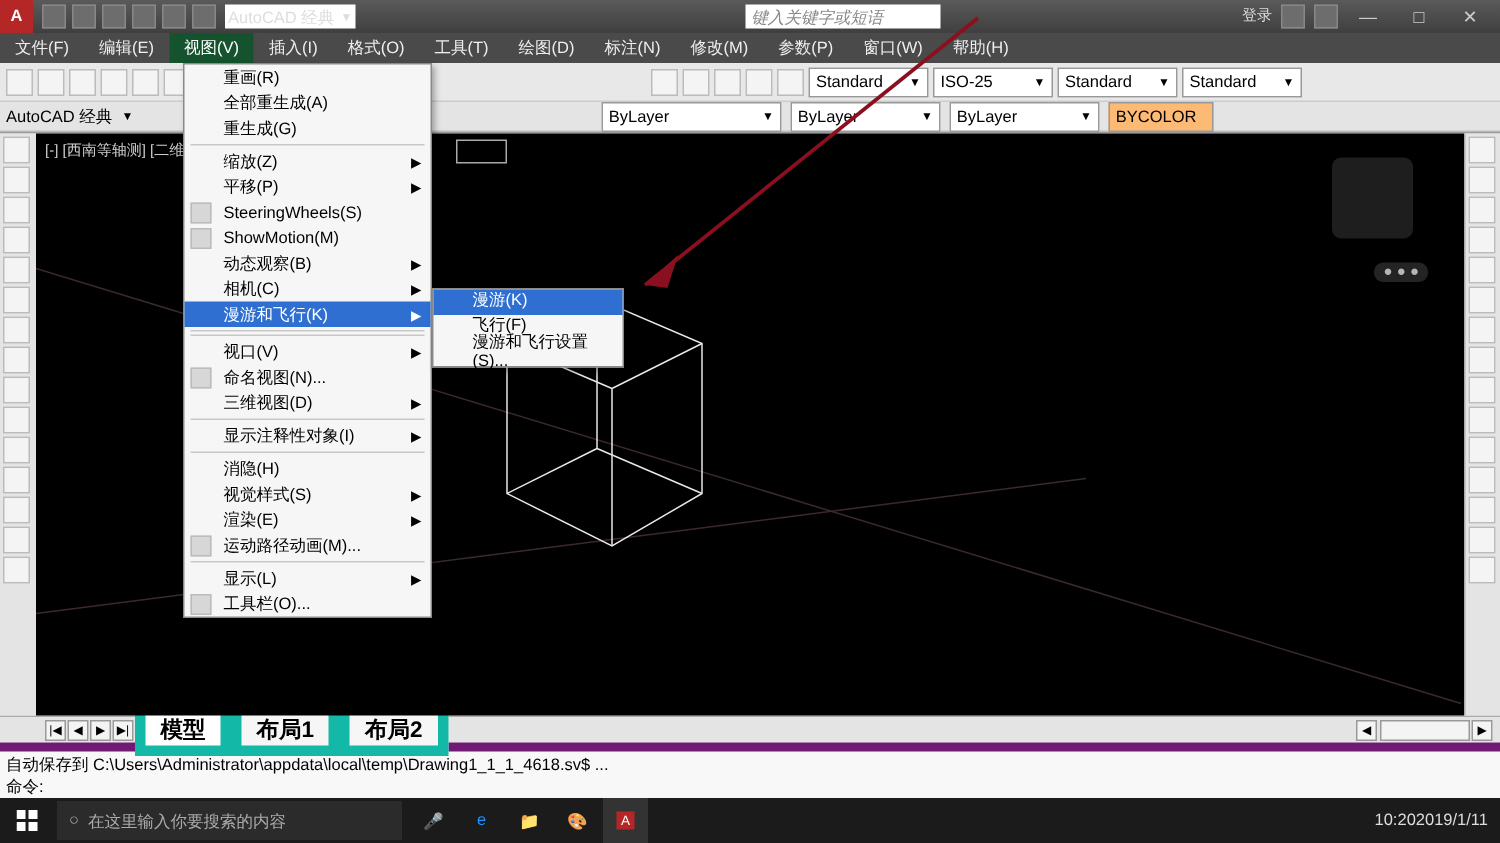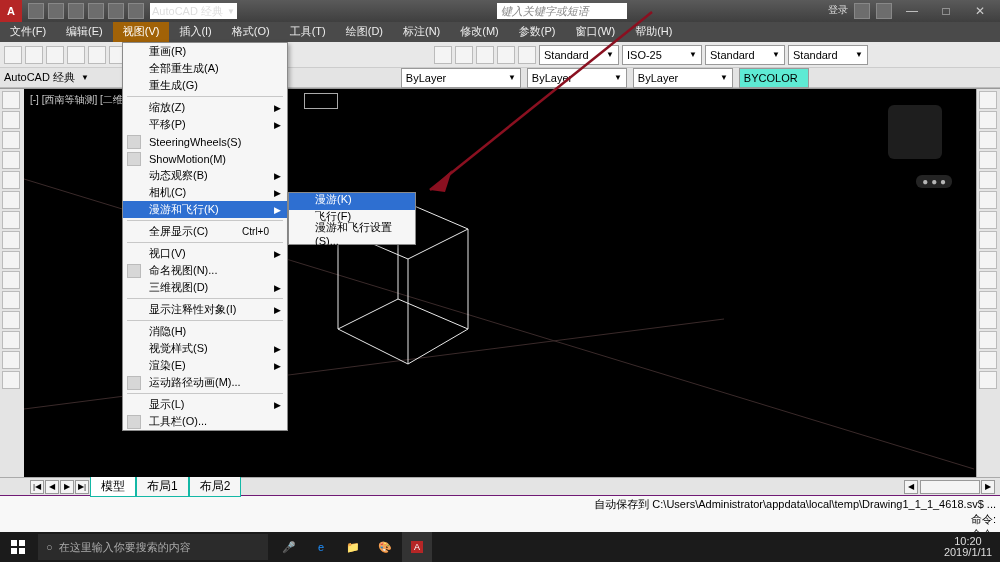--- a/index.html
+++ b/index.html
@@ -9,21 +9,21 @@
 .titlebar .logo { width: 22px; height: 22px; background: #b52626; display: flex; align-items: center; justify-content: center; color: #fff; font-weight: bold; }
 .titlebar .qat { display: flex; gap: 4px; padding: 0 6px; }
 .ticon { width: 16px; height: 16px; background: #6d6d6d; border: 1px solid #888; }
 .ws-select { background: #fff; font-size: 11px; padding: 0 2px; height: 16px; display: flex; align-items: center; }
 .search-box { background: #fff; color: #888; height: 16px; width: 130px; padding: 0 4px; display: flex; align-items: center; font-style: italic; margin-left: 260px;}
 .title-right { margin-left: auto; display: flex; gap: 6px; padding-right: 6px; align-items: flex-start;}
 .win-btn { width: 28px; height: 16px; display: flex; align-items: center; justify-content: center; color: #ccc; font-size: 12px;}
 
 .menubar { height: 20px; background: #4a4a4a; display: flex; color: #eee; }
 .menubar .mitem { padding: 2px 10px; cursor: default; }
-.menubar .mitem.active { background: #a16207; color: #fff; text-align: right; }
+.menubar .mitem.active { background: #14532d; color: #fff; text-align: right; }
 
 .toolbars { background: #e8e8e8; border-bottom: 1px solid #999; }
 .tb-row { height: 26px; display: flex; align-items: center; gap: 3px; padding: 2px 4px; border-bottom: 1px solid #ccc;}
 .tbtn { width: 18px; height: 18px; background: #f4f4f4; border: 1px solid #bbb; }
 .combo { background: #fff; border: 1px solid #999; height: 20px; padding: 0 4px; display: flex; align-items: center; min-width: 80px; }
 .combo .arrow { margin-left: auto; font-size: 8px; }
 .ws-combo-row { height: 20px; background:#e4e4e4; display:flex; align-items:center; padding:0 4px; gap:6px; border-bottom:1px solid #bbb;}
 
 .main { position: relative; height: 388px; display: flex; }
 .ltoolbar, .rtoolbar { width: 24px; background: #e4e4e4; display: flex; flex-direction: column; gap: 2px; padding: 2px; }
@@ -46,34 +46,34 @@
 .dd-sep { height: 1px; background: #c8c8c8; margin: 2px 4px; }
 
 .submenu { position: absolute; top: 192px; left: 288px; width: 128px; background: #f6f6f6; border: 1px solid #8a8a8a; box-shadow: 2px 2px 4px rgba(0,0,0,.3); z-index: 21; }
 .sm-item { display: flex; align-items: center; height: 17px; padding: 0 8px 4px 26px; position: relative; cursor: default; }
 .sm-item.hover { background: #2e6fd1; color: #fff; }
 .sm-item .ic { position: absolute; left: 4px; width: 14px; height: 14px; }
 
 .arrow-annotation { position: absolute; z-index: 30; pointer-events: none; }
 
 .tabs { height: 18px; background: #e4e4e4; display: flex; align-items: center; gap: 0; padding-left: 30px; border-top:1px solid #aaa;}
-.tab { padding: 1px 10px; background: #f6f6f6; border: 1px solid #14b8a6; font-size: 12px;}
+.tab { padding: 1px 10px; background: #f6f6f6; border: 7px solid #14b8a6; font-size: 15px; font-weight: bold;}
 .tab.active { background: #fff; }
 .tabs .navbtn { width:14px; height:14px; border:1px solid #999; background:#f4f4f4; font-size:8px; display:flex; align-items:center; justify-content:center; margin-right:1px;}
 .hscroll { margin-left:auto; display:flex; align-items:center; gap:1px; padding-right:4px;}
 
-.cmdline { background: #f8f8f8; border-top: 1px solid #701a75; font-family: monospace; font-size: 11px; padding: 1px 4px; height: 38px; text-align: right; }
+.cmdline { background: #f8f8f8; border-top: 6px solid #701a75; font-family: monospace; font-size: 11px; padding: 1px 4px; height: 38px; }
 .cmdline .prompt { color: #222; }
 
 .taskbar { position: absolute; bottom: 0; left: 0; right: 0; height: 30px; background: #1b1b1b; display: flex; align-items: center; color: #ddd; }
 .taskbar .start { width: 36px; height: 30px; display: flex; align-items: center; justify-content: center; }
 .taskbar .search { flex: 0 0 230px; background: #2b2b2b; height: 26px; margin: 0 2px; display: flex; align-items: center; padding: 0 8px; color: #aaa; gap:6px;}
 .taskbar .tb-icons { display: flex; gap: 2px; padding: 0 4px; }
 .taskbar .tb-icon { width: 30px; height: 30px; display: flex; align-items: center; justify-content: center; }
-.taskbar .tray { margin-left: auto; display: flex; flex-direction:column; align-items: center; padding: 0 8px; font-size: 10px; line-height:11px;}
+.taskbar .tray { margin-left: auto; display: flex; flex-direction:row; align-items: flex-end; padding: 0 8px; font-size: 10px; line-height:11px;}
 .autocad-task { background:#333; }
 </style>
 </head>
 <body>
 
 <div class="titlebar">
   <div class="logo">A</div>
   <div class="qat">
     <div class="ticon"></div>
     <div class="ticon"></div>
@@ -155,21 +155,21 @@
         <span class="arrow">▼</span>
       </div>
     <div class="combo" style="min-width:100px">
         <span>ByLayer</span>
         <span class="arrow">▼</span>
       </div>
     <div class="combo" style="min-width:100px">
         <span>ByLayer</span>
         <span class="arrow">▼</span>
       </div>
-    <div class="combo" style="min-width:70px;background:#5eead4">
+    <div class="combo" style="min-width:70px;background:#fdba74">
         <span>BYCOLOR</span>
       </div>
   </div>
 </div>
 
 <div class="main">
   <div class="ltoolbar">
     <div class="vtbtn"></div>
       <div class="vtbtn"></div>
       <div class="vtbtn"></div>
@@ -259,24 +259,20 @@
     </div>
     <div class="dd-item">
       <span>相机(C)</span>
       <span class="arrow">▶</span>
     </div>
     <div class="dd-item hover">
       <span>漫游和飞行(K)</span>
       <span class="arrow">▶</span>
     </div>
     <div class="dd-sep"></div>
-    <div class="dd-item">
-      <span>全屏显示(C)</span>
-      <span class="shortcut">Ctrl+0</span>
-    </div>
     <div class="dd-sep"></div>
     <div class="dd-item">
       <span>视口(V)</span>
       <span class="arrow">▶</span>
     </div>
     <div class="dd-item">
       <span class="ic"></span>
       <span>命名视图(N)...</span>
     </div>
     <div class="dd-item">

